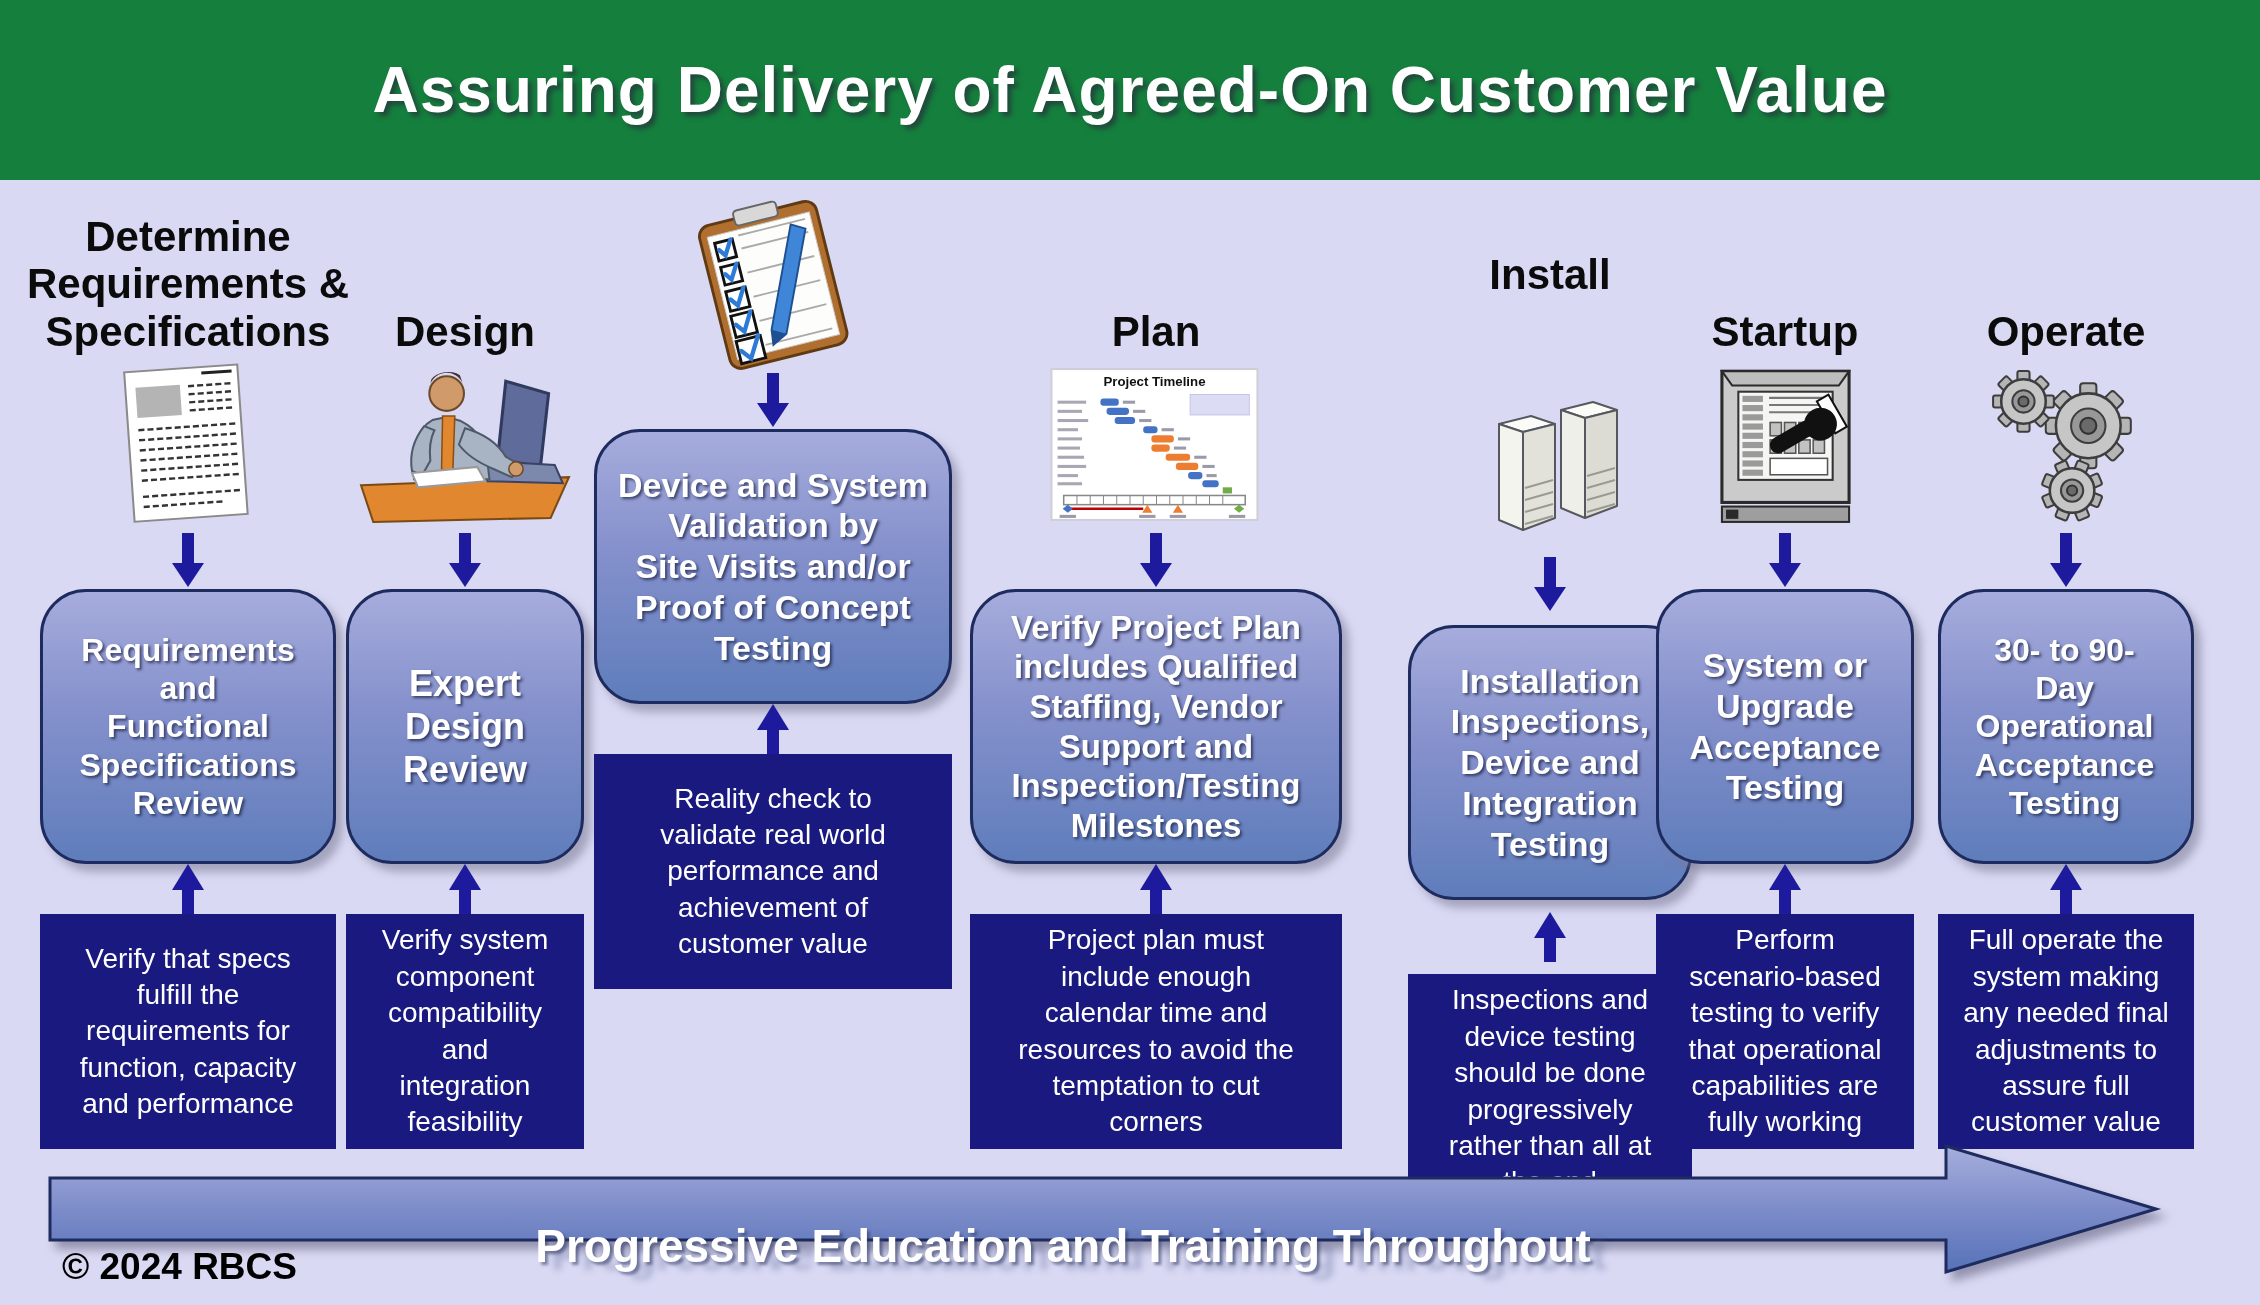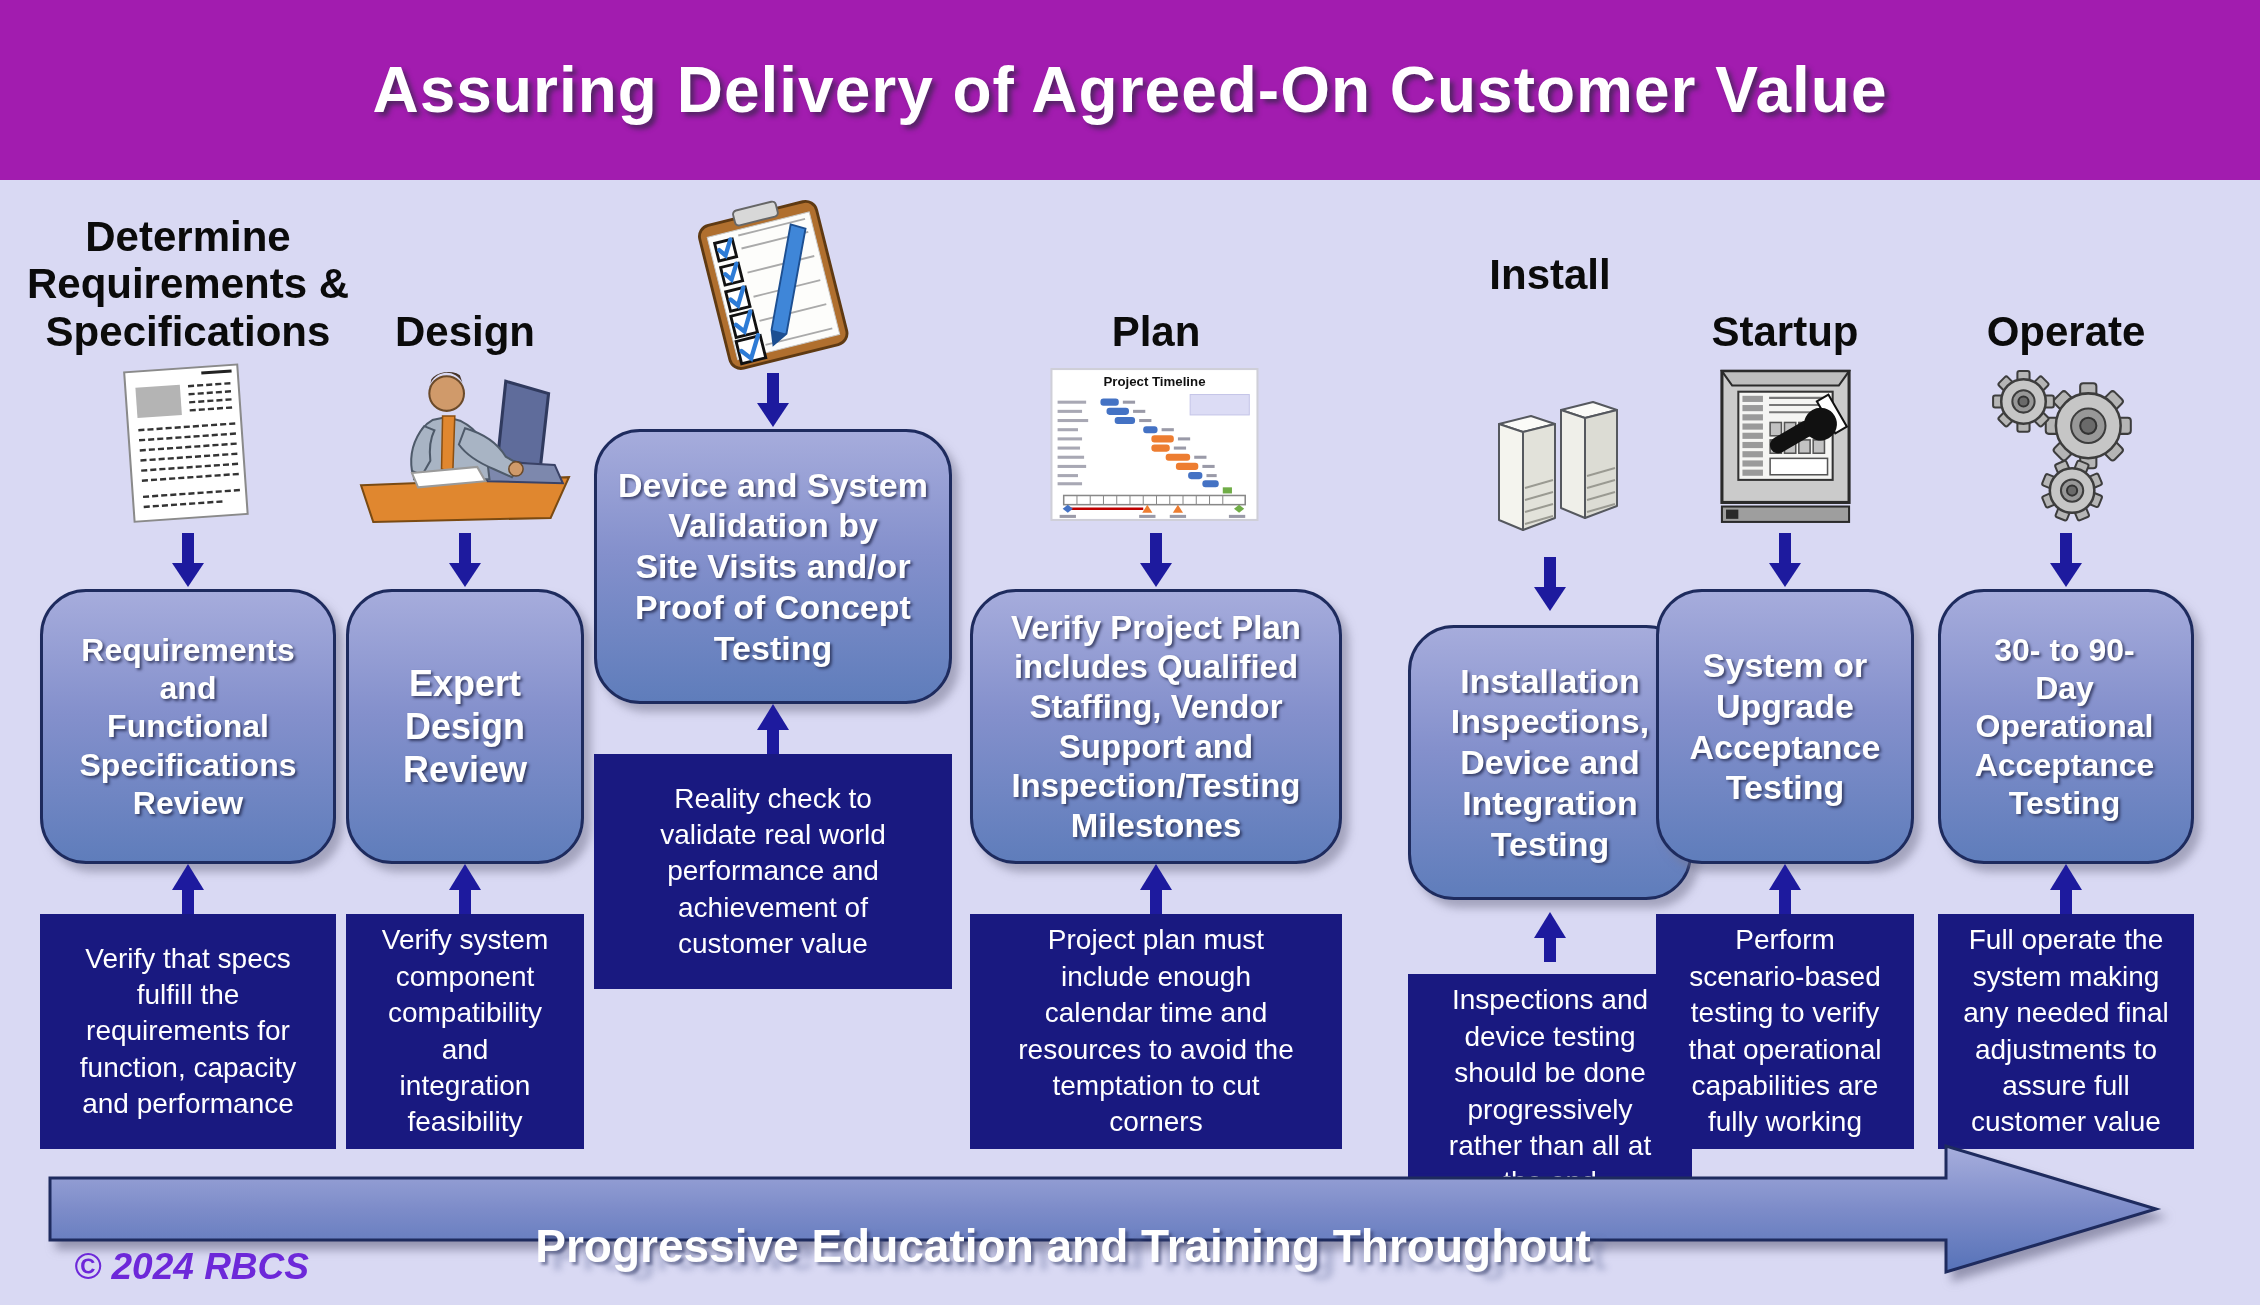--- a/index.html
+++ b/index.html
@@ -4,21 +4,21 @@
 <style>
   html,body{margin:0;padding:0;}
   body{
     width:2260px;height:1305px;position:relative;overflow:hidden;
     background:#d9d9f3;
     font-family:"Liberation Sans","DejaVu Sans",sans-serif;
   }
   
   .header-bar{
     position:absolute;left:0;top:0;width:2260px;height:180px;
-    background:#a21caf;display:flex;align-items:center;justify-content:center;
+    background:#15803d;display:flex;align-items:center;justify-content:center;
   }
   .main-title{
     color:#ffffff;font-size:64px;font-weight:bold;letter-spacing:1px;
     text-shadow:4px 4px 5px rgba(40,40,60,.65);
   }
   
   .column{position:absolute;top:195px;display:flex;flex-direction:column;align-items:center;}
   .c1{left:40px;width:296px;}
   .c2{left:346px;width:238px;}
   .c3{left:594px;width:358px;}
@@ -65,22 +65,22 @@
   .banner{position:absolute;left:38px;top:1140px;width:2170px;height:150px;}
   .banner svg{position:absolute;left:0;top:0;filter:drop-shadow(7px 8px 5px rgba(110,110,140,.65));}
   .banner-label{
     position:absolute;left:12px;top:38px;width:1896px;height:62px;box-sizing:border-box;
     display:flex;align-items:center;justify-content:center;padding-left:130px;
     color:#ffffff;font-size:46px;font-weight:bold;
     text-shadow:3px 3px 3px rgba(45,55,100,.55),16px 8px 6px rgba(90,100,150,.35);
     margin-top:37px;
   }
   .copyright{
-    position:absolute;left:74px;top:1246px;
-    color:#6d28d9;font-size:37px;font-weight:bold;font-style:italic;
+    position:absolute;left:62px;top:1246px;
+    color:#000000;font-size:37px;font-weight:bold;
   }
   .arrow-svg{display:block;}
 </style>
 </head>
 <body>
 
 <div class="header-bar">
   <div class="main-title">Assuring Delivery of Agreed-On Customer Value</div>
 </div>
 

